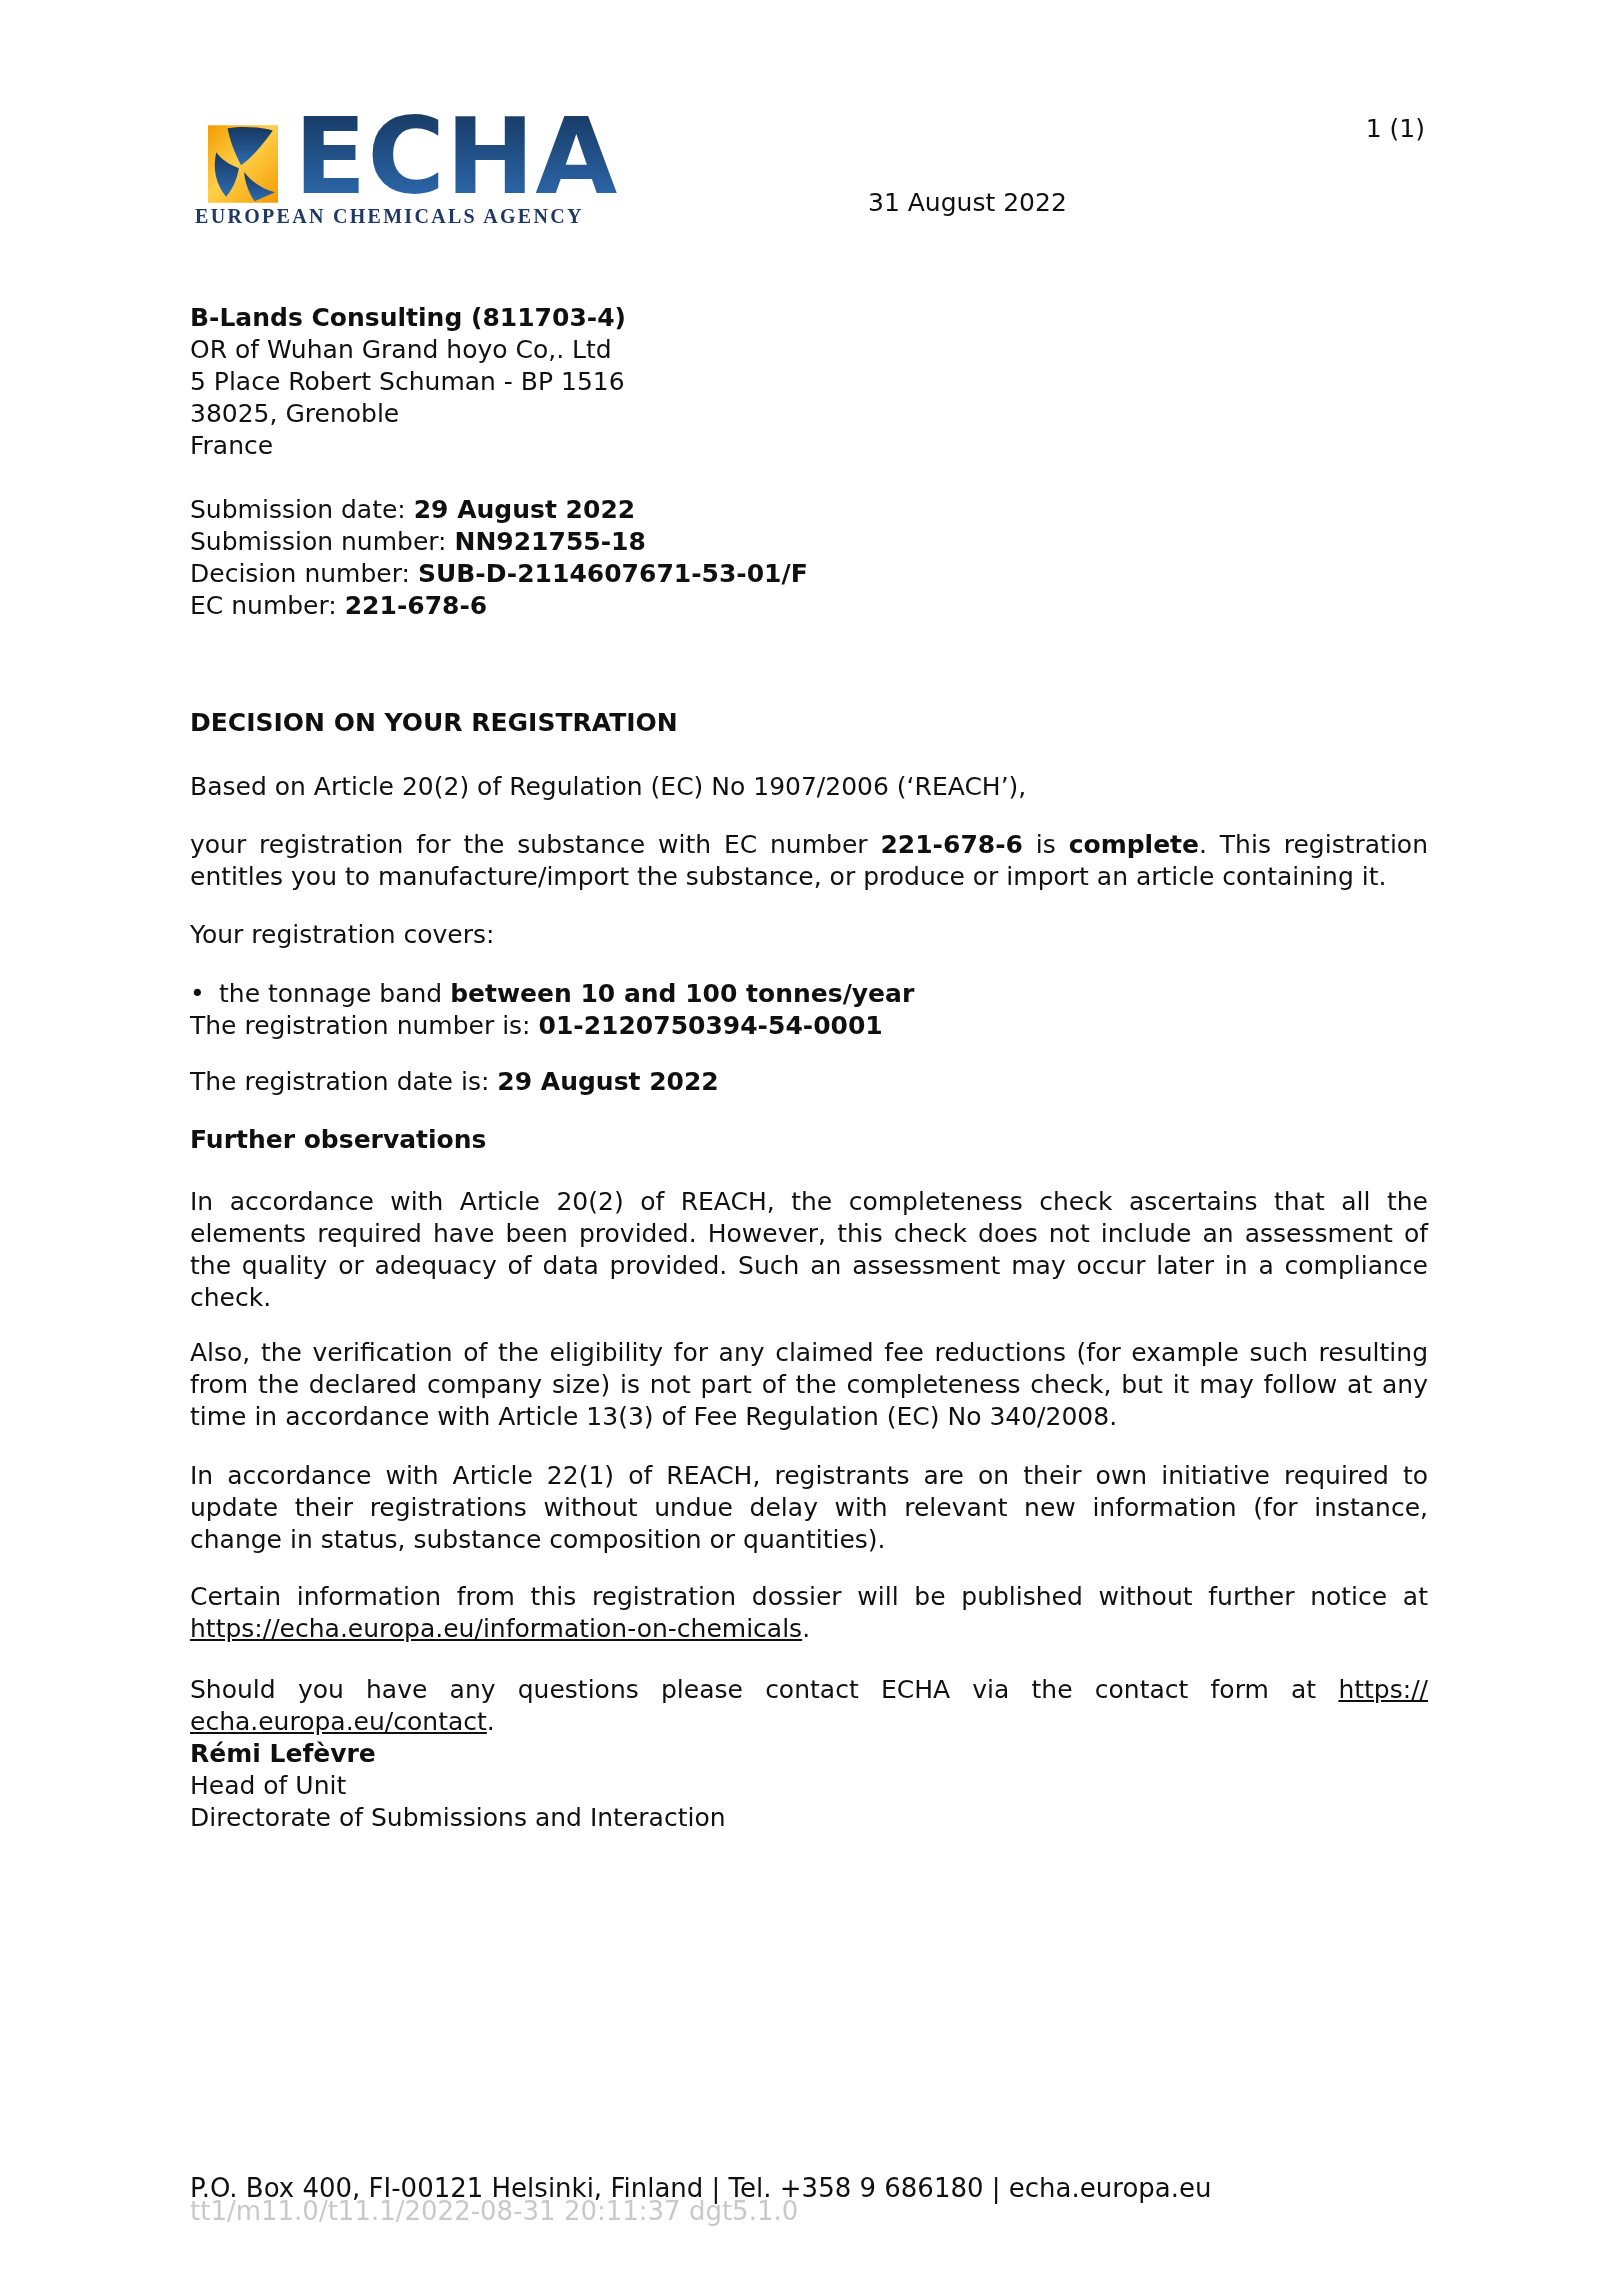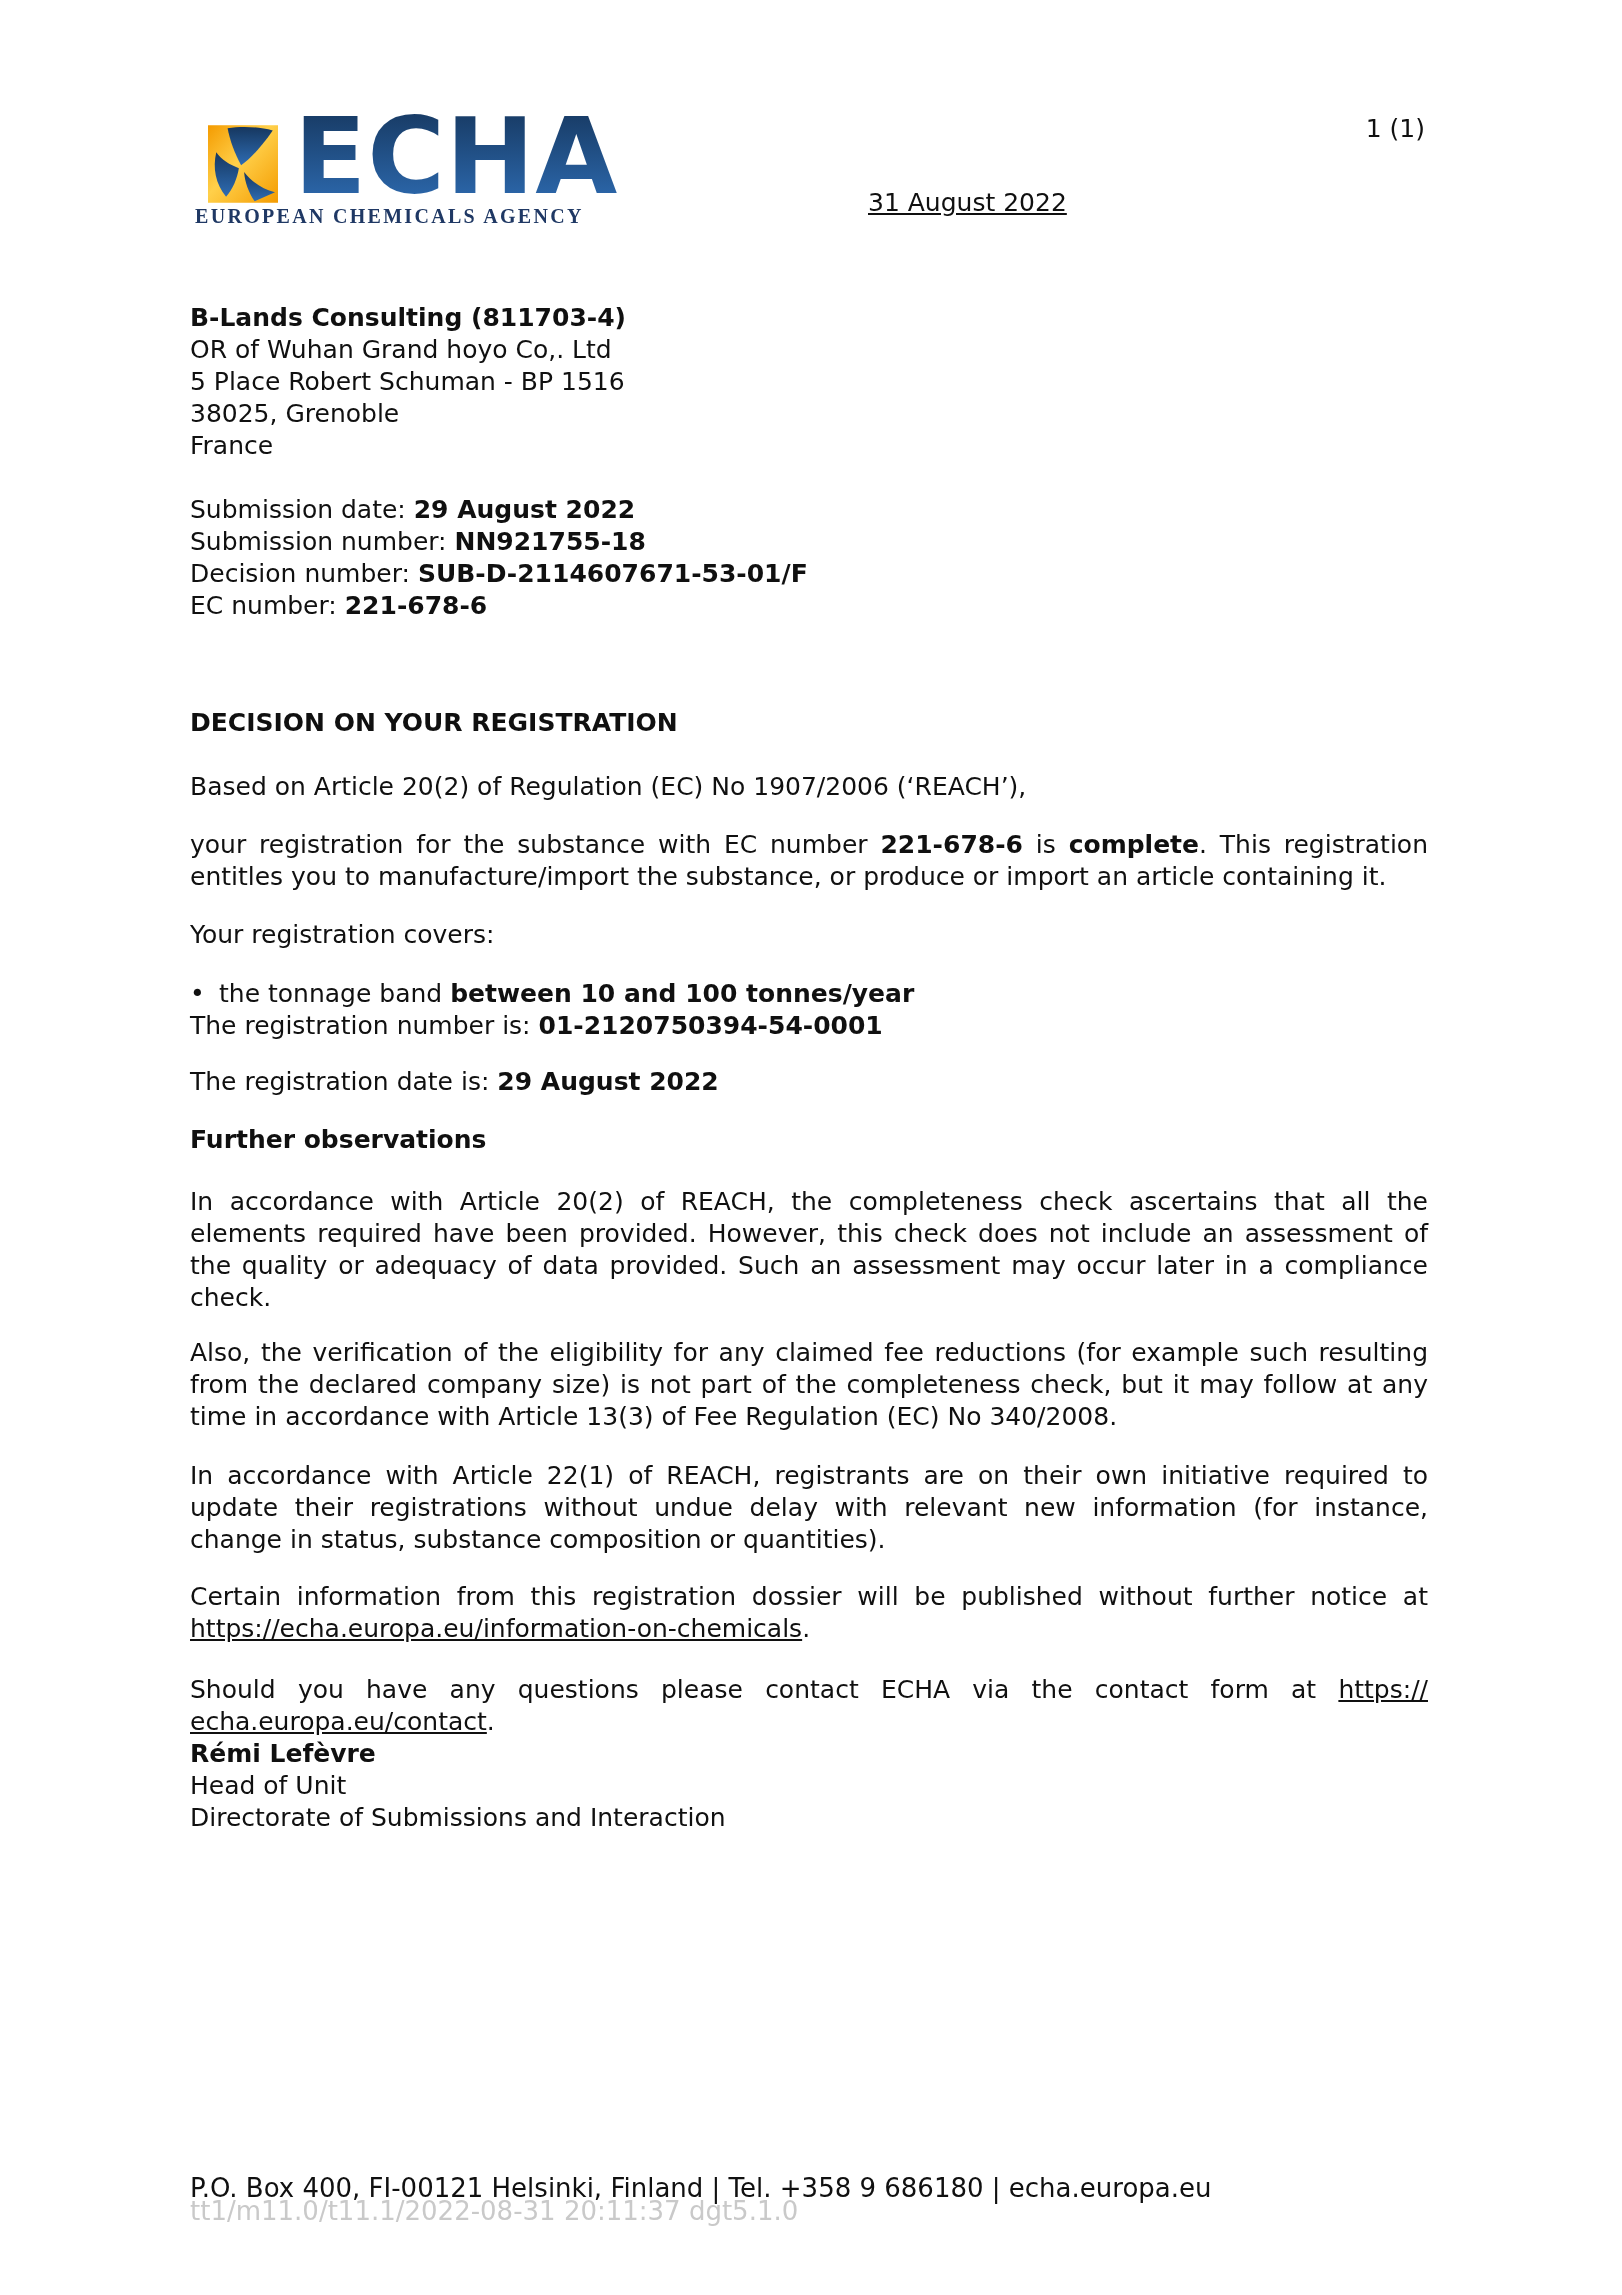--- a/index.html
+++ b/index.html
@@ -24,21 +24,21 @@
     -webkit-background-clip:text;background-clip:text;
     -webkit-text-fill-color:transparent;color:var(--navy,#1F3864);
     white-space:nowrap;
   }
   .logo-tagline{
     position:absolute;left:-13px;top:80px;
     font-size:20px;line-height:22.6px;font-weight:bold;letter-spacing:2.3px;
     color:var(--navy,#1F3864);white-space:nowrap;font-family:Liberation Serif, serif;
   }
   .page-number{position:absolute;top:113px;right:198px;white-space:nowrap;}
-  .doc-date{position:absolute;left:868px;top:187px;white-space:nowrap;text-decoration:underline;}
+  .doc-date{position:absolute;left:868px;top:187px;white-space:nowrap;}
   
   .content{position:absolute;left:190px;top:302px;width:1238px;}
   .recipient{margin-bottom:32px;}
   .submission{margin-bottom:85px;}
   p{margin:0 0 26px 0;}
   .just{text-align:justify;}
   .heading{font-weight:bold;margin-bottom:32px;}
   .subheading{font-weight:bold;margin-bottom:30px;}
   .bullet-line{}
   .bullet-dot{display:inline-block;width:29px;}

